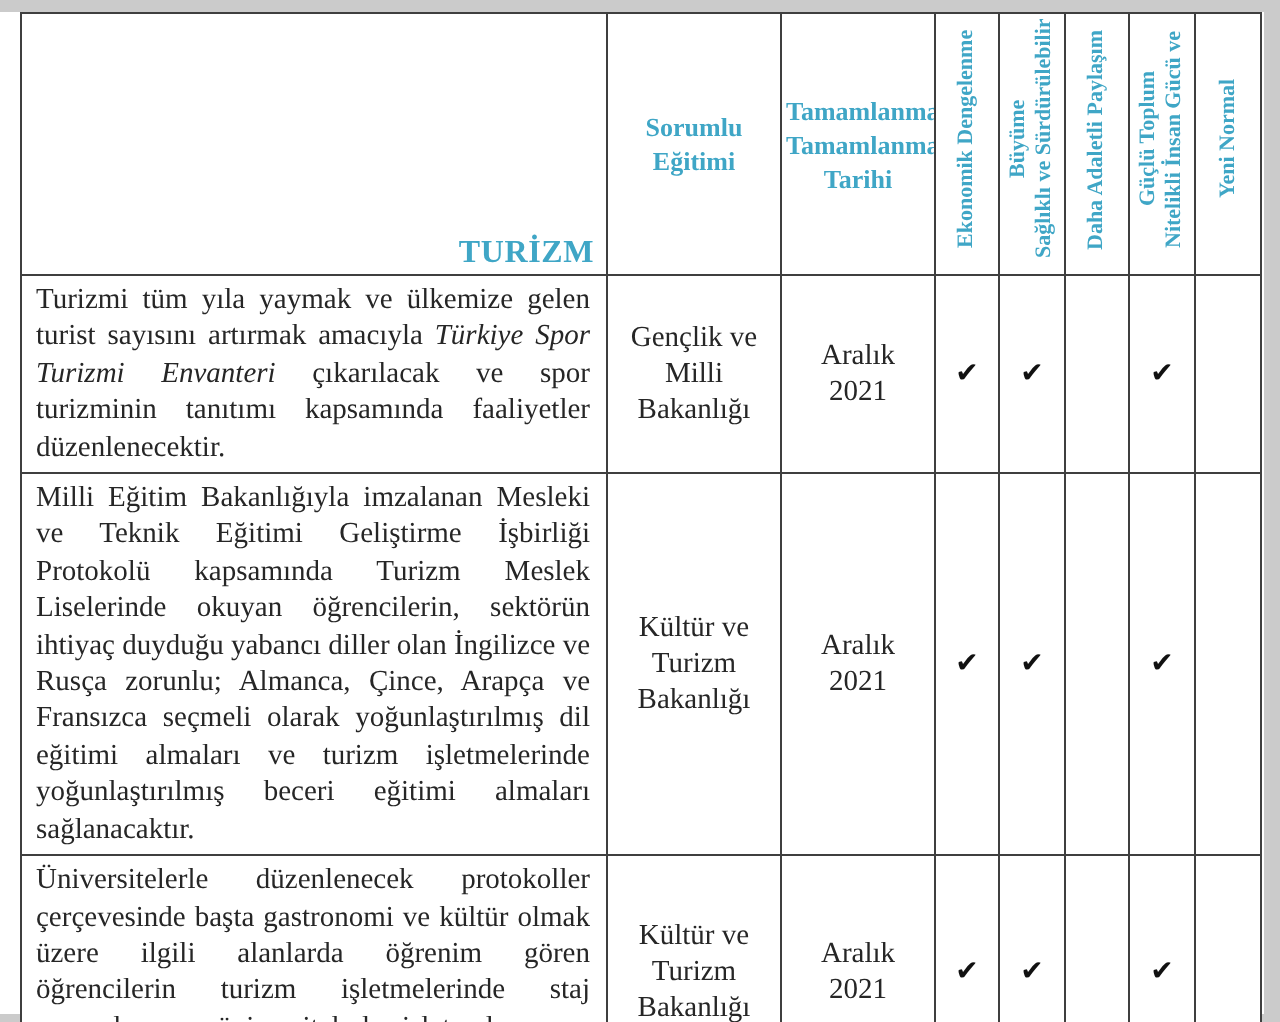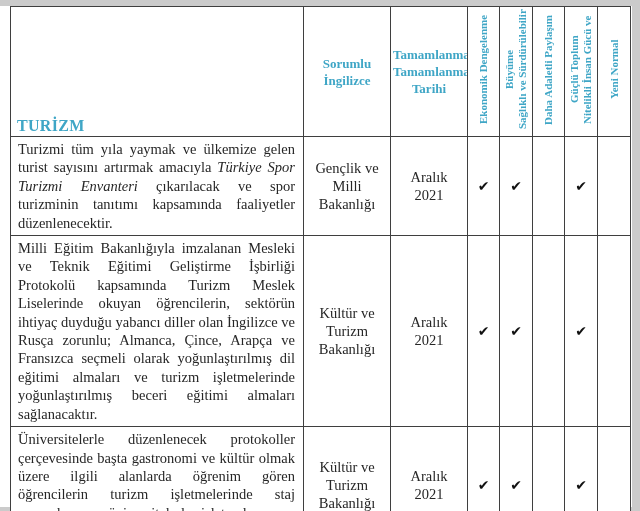--- a/index.html
+++ b/index.html
@@ -36,20 +36,21 @@
   }
   
   tr.hdr      { height: 128px; }
   tr.r0       { height: 98px; }
   tr.r1       { height: 167px; }
   tr.r2       { height: 107px; }
 
   td.section {
     vertical-align: bottom;
     padding: 2px 6px 1px 6px;
+    text-align: right;
   }
   .section-title {
     color: var(--accent);
     font-weight: bold;
     font-size: 16px;
     letter-spacing: 0.3px;
   }
   td.head {
     vertical-align: middle;
     text-align: center;
@@ -121,21 +122,21 @@
       <col style="width:32px">
       <col style="width:33px">
       <col style="width:33px">
     </colgroup>
 
     <tbody>
         <tr class="hdr">
       <td class="section">
         <span class="section-title">TURİZM</span>
       </td>
-      <td class="head">Sorumlu İngilizce</td>
+      <td class="head">Sorumlu Eğitimi</td>
       <td class="head">Tamamlanma Tamamlanma Tarihi</td>
       <td class="rot">
         <span class="vtext">Ekonomik Dengelenme</span>
       </td>
       <td class="rot">
         <span class="vtext">Sağlıklı ve Sürdürülebilir Büyüme</span>
       </td>
       <td class="rot">
         <span class="vtext">Daha Adaletli Paylaşım</span>
       </td>

